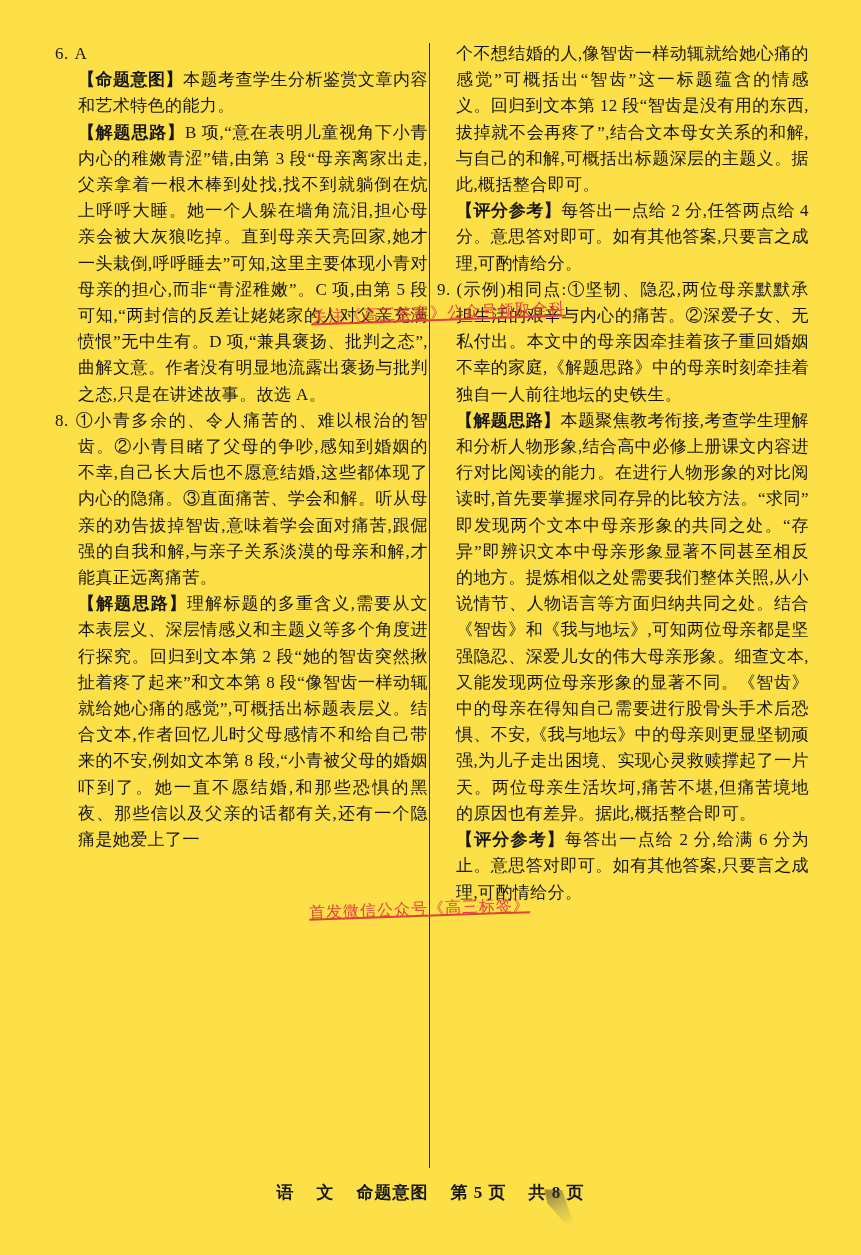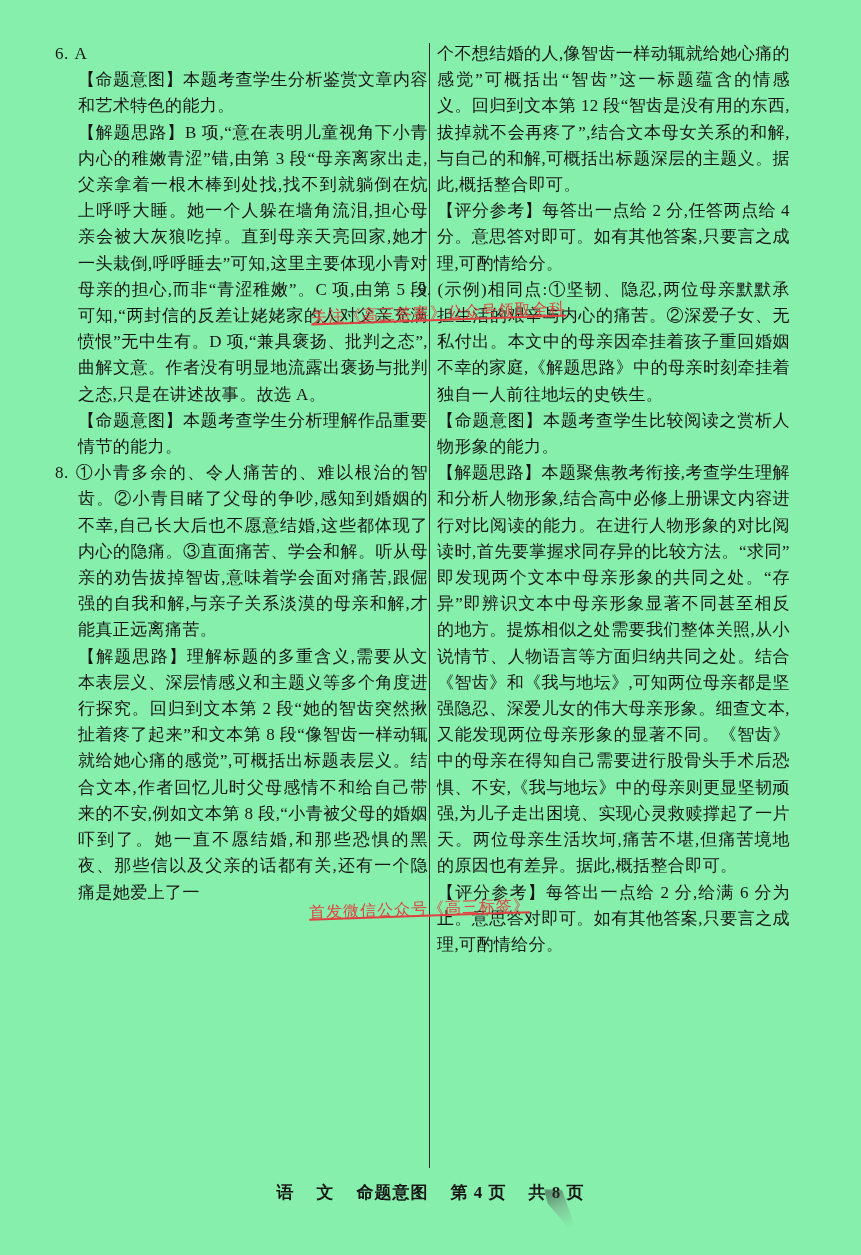--- a/index.html
+++ b/index.html
@@ -1,38 +1,38 @@
 <!DOCTYPE html>
 <html lang="zh"><head>
 <meta charset="utf-8">
 <style>
   html,body{margin:0;padding:0;background:#888;}
   .page{
     position:relative;
     width:861px;height:1255px;
-    background:#86efac;
+    background:#fde047;
     overflow:hidden;
     font-family:"Liberation Serif","DejaVu Serif",serif;
     color:#161616;
   }
   .col{
     position:absolute;top:41px;
     width:373px;
     font-size:17px;
     line-height:26.2px;
     letter-spacing:0.4px;
     text-align:justify;
     text-justify:inter-character;
   }
   #col-left{left:55px;--hang:23px;}
-  #col-right{left:418px;width:372px;--hang:19px;}
+  #col-right{left:437px;width:372px;--hang:19px;}
   .para{margin:0;padding-left:var(--hang);}
   .para.item{text-indent:calc(-1 * var(--hang));}
   .para .num{padding-right:6px;}
-  .para .label{font-weight:400;}
+  .para .label{font-weight:700;}
   .divider{
     position:absolute;left:429px;top:43px;
     width:1px;height:1125px;background:#2a2a2a;
   }
   .watermark{
     position:absolute;
     font-size:16px;
     letter-spacing:1px;
     white-space:nowrap;
     text-decoration:underline;
@@ -58,41 +58,39 @@
 </style>
 </head>
 <body>
 
 <div class="page">
 
   <section class="col" id="col-left">
       <p class="para item"><span class="num">6.</span><span class="txt">A</span></p>
       <p class="para labeled"><span class="label">【命题意图】</span><span class="txt">本题考查学生分析鉴赏文章内容和艺术特色的能力。</span></p>
       <p class="para labeled"><span class="label">【解题思路】</span><span class="txt">B 项,“意在表明儿童视角下小青内心的稚嫩青涩”错,由第 3 段“母亲离家出走,父亲拿着一根木棒到处找,找不到就躺倒在炕上呼呼大睡。她一个人躲在墙角流泪,担心母亲会被大灰狼吃掉。直到母亲天亮回家,她才一头栽倒,呼呼睡去”可知,这里主要体现小青对母亲的担心,而非“青涩稚嫩”。C 项,由第 5 段可知,“两封信的反差让姥姥家的人对父亲充满愤恨”无中生有。D 项,“兼具褒扬、批判之态”,曲解文意。作者没有明显地流露出褒扬与批判之态,只是在讲述故事。故选 A。</span></p>
-      <p class="para labeled"><span class="label">【命题意图】</span><span class="txt">本题考查学生分析理解作品重要情节的能力。</span></p>
       <p class="para item"><span class="num">8.</span><span class="txt">①小青多余的、令人痛苦的、难以根治的智齿。②小青目睹了父母的争吵,感知到婚姻的不幸,自己长大后也不愿意结婚,这些都体现了内心的隐痛。③直面痛苦、学会和解。听从母亲的劝告拔掉智齿,意味着学会面对痛苦,跟倔强的自我和解,与亲子关系淡漠的母亲和解,才能真正远离痛苦。</span></p>
       <p class="para labeled"><span class="label">【解题思路】</span><span class="txt">理解标题的多重含义,需要从文本表层义、深层情感义和主题义等多个角度进行探究。回归到文本第 2 段“她的智齿突然揪扯着疼了起来”和文本第 8 段“像智齿一样动辄就给她心痛的感觉”,可概括出标题表层义。结合文本,作者回忆儿时父母感情不和给自己带来的不安,例如文本第 8 段,“小青被父母的婚姻吓到了。她一直不愿结婚,和那些恐惧的黑夜、那些信以及父亲的话都有关,还有一个隐痛是她爱上了一</span></p>
     </section>
   <section class="col" id="col-right">
       <p class="para plain"><span class="txt">个不想结婚的人,像智齿一样动辄就给她心痛的感觉”可概括出“智齿”这一标题蕴含的情感义。回归到文本第 12 段“智齿是没有用的东西,拔掉就不会再疼了”,结合文本母女关系的和解,与自己的和解,可概括出标题深层的主题义。据此,概括整合即可。</span></p>
       <p class="para labeled"><span class="label">【评分参考】</span><span class="txt">每答出一点给 2 分,任答两点给 4 分。意思答对即可。如有其他答案,只要言之成理,可酌情给分。</span></p>
       <p class="para item"><span class="num">9.</span><span class="txt">(示例)相同点:①坚韧、隐忍,两位母亲默默承担生活的艰辛与内心的痛苦。②深爱子女、无私付出。本文中的母亲因牵挂着孩子重回婚姻不幸的家庭,《解题思路》中的母亲时刻牵挂着独自一人前往地坛的史铁生。</span></p>
-      <p class="para labeled"><span class="label">【命题意图】</span><span class="txt">本题考查学生比较阅读之赏析人物形象的能力。</span></p>
       <p class="para labeled"><span class="label">【解题思路】</span><span class="txt">本题聚焦教考衔接,考查学生理解和分析人物形象,结合高中必修上册课文内容进行对比阅读的能力。在进行人物形象的对比阅读时,首先要掌握求同存异的比较方法。“求同”即发现两个文本中母亲形象的共同之处。“存异”即辨识文本中母亲形象显著不同甚至相反的地方。提炼相似之处需要我们整体关照,从小说情节、人物语言等方面归纳共同之处。结合《智齿》和《我与地坛》,可知两位母亲都是坚强隐忍、深爱儿女的伟大母亲形象。细查文本,又能发现两位母亲形象的显著不同。《智齿》中的母亲在得知自己需要进行股骨头手术后恐惧、不安,《我与地坛》中的母亲则更显坚韧顽强,为儿子走出困境、实现心灵救赎撑起了一片天。两位母亲生活坎坷,痛苦不堪,但痛苦境地的原因也有差异。据此,概括整合即可。</span></p>
       <p class="para labeled"><span class="label">【评分参考】</span><span class="txt">每答出一点给 2 分,给满 6 分为止。意思答对即可。如有其他答案,只要言之成理,可酌情给分。</span></p>
     </section>
 
   <div class="divider"></div>
 
   <div class="watermark" id="wm1" style="color: rgb(224, 64, 64);">关注《高三答案》公众号领取全科</div>
   <div class="watermark" id="wm2" style="color: rgb(224, 64, 64);">首发微信公众号《高三标签》</div>
 
   <div class="footer">
     <span>语</span>
     <span>文</span>
     <span>命题意图</span>
-    <span>第 4 页</span>
+    <span>第 5 页</span>
     <span>共 8 页</span>
   </div>
 
   <div class="page-curl"></div>
 
 </div>
 
 </body></html>

